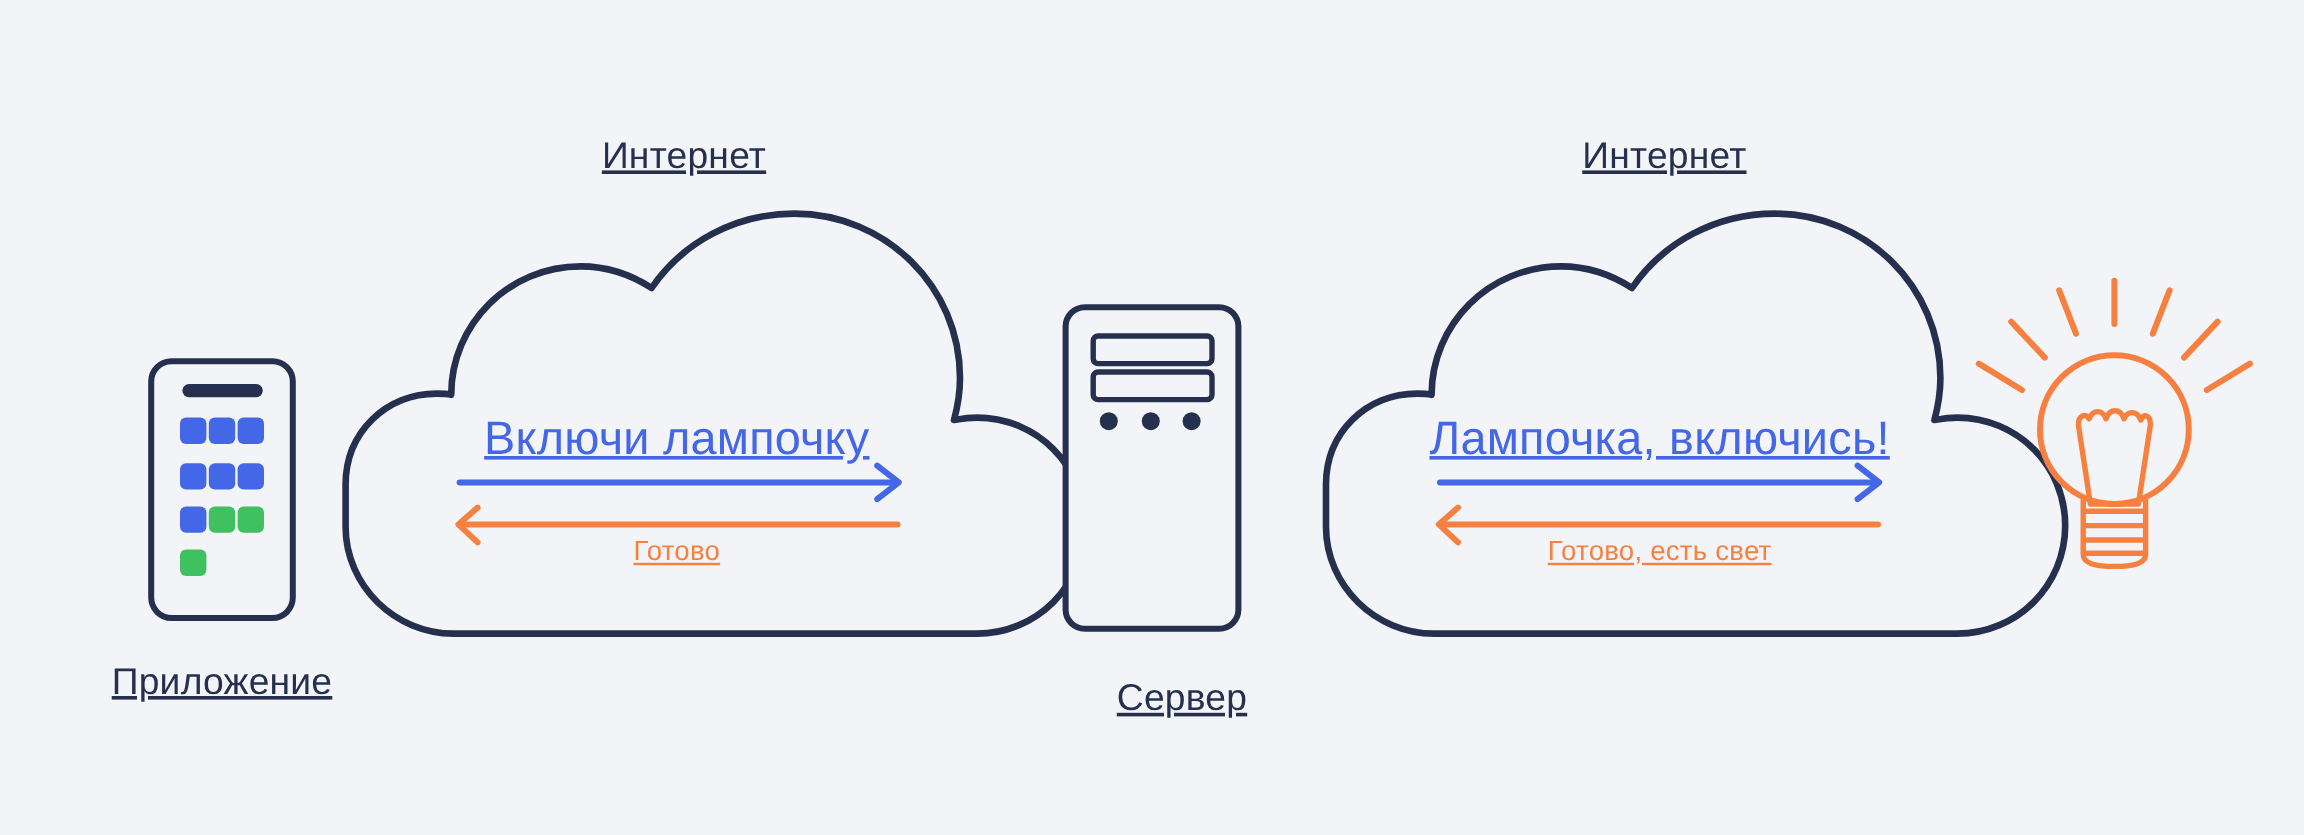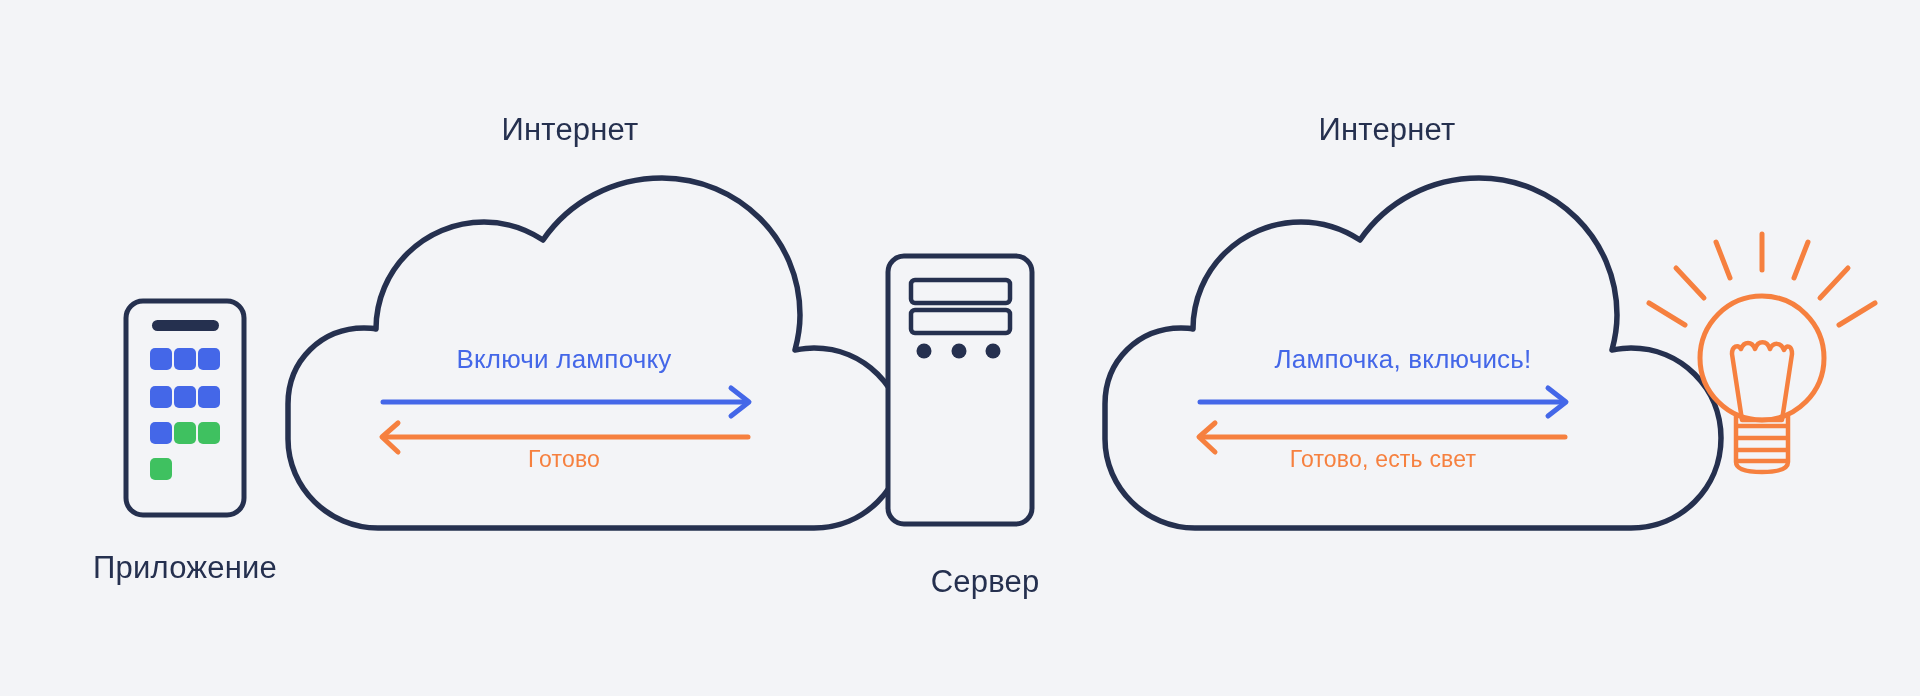--- a/index.html
+++ b/index.html
@@ -6,31 +6,31 @@
   html,body{margin:0;padding:0;}
   body{
     width:1920px;height:696px;
     background:#F3F4F7;
     font-family:"Liberation Sans","DejaVu Sans",sans-serif;
     overflow:hidden;
     position:relative;
   }
   #stage{position:absolute;left:0;top:0;width:1920px;height:696px;}
   svg.layer{position:absolute;left:0;top:0;width:1920px;height:696px;overflow:visible;}
-  .txt{position:absolute;white-space:nowrap;}
+  .txt{position:absolute;white-space:nowrap;text-decoration:underline;}
   .lbl-node{
     font-size:31px;color:#25304F;letter-spacing:0.2px;
     transform:translateX(-50%);
   }
   .lbl-cloud{
     font-size:31px;color:#25304F;letter-spacing:0.2px;
     transform:translateX(-50%);
   }
   .msg-req{
-    font-size:26px;color:#4467E8;letter-spacing:0.2px;
+    font-size:39px;color:#4467E8;letter-spacing:0.2px;
     transform:translateX(-50%);
     text-align:center;
   }
   .msg-res{
     font-size:23px;color:#F6803F;letter-spacing:0.2px;
     transform:translateX(-50%);
   }
 </style>
 </head>
 <body>
@@ -147,21 +147,21 @@
   </svg>
 
   <div class="txt lbl-cloud" style="left:570px;top:112px;">Интернет</div>
 
   <div class="txt msg-req" style="left:564px;top:344px;">Включи лампочку</div>
 
   <div class="txt msg-res" style="left:564px;top:446px;">Готово</div>
 
   <div class="txt lbl-cloud" style="left:1387px;top:112px;">Интернет</div>
 
-  <div class="txt msg-req" style="left:1383px;top:344px;margin-left:20px;">Лампочка, включись!</div>
+  <div class="txt msg-req" style="left:1383px;top:344px;">Лампочка, включись!</div>
 
   <div class="txt msg-res" style="left:1383px;top:446px;">Готово, есть свет</div>
 
   <div class="txt lbl-node" style="left:185px;top:550px;">Приложение</div>
 
   <div class="txt lbl-node" style="left:960px;top:564px;margin-left:25px;">Сервер</div>
 
 </div>
 
 </body></html>

